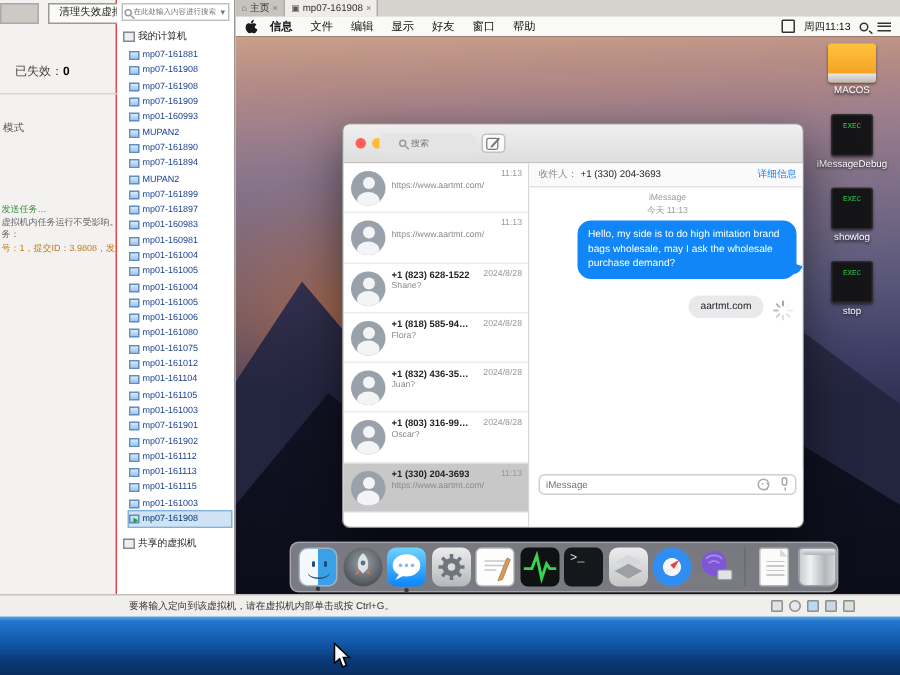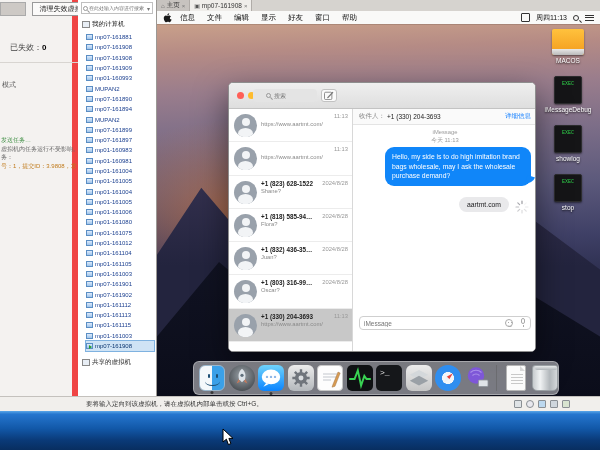--- a/index.html
+++ b/index.html
@@ -1,20 +1,20 @@
 <!DOCTYPE html>
 <html><head>
 <meta charset="utf-8">
 <style>
   html,body{margin:0;padding:0;background:#000;}
   *{box-sizing:border-box;font-family:"Liberation Sans","DejaVu Sans",sans-serif;}
   #stage{position:relative;width:600px;height:450px;overflow:hidden;background:#e8e6e3;}
 
   
-  #left-panel{position:absolute;left:0;top:0;width:78px;height:396px;background:#f4f2f0;border-right:6px solid #ef4444;}
+  #left-panel{position:absolute;left:0;top:0;width:78px;height:396px;background:#f4f2f0;border-right:1px solid #ef4444;}
   #left-tab-stub{position:absolute;left:0;top:2px;width:26px;height:14px;background:#cdc9c5;border:1px solid #aaa;}
   #clean-btn{position:absolute;left:32px;top:2px;width:64px;height:14px;background:#fbfaf9;border:1px solid #9a9a9a;font-size:7px;line-height:12px;text-align:center;color:#222;padding:0;}
   #invalid-row{position:absolute;left:10px;top:42px;font-size:8px;color:#444;}
   #invalid-row b{color:#000;}
   #lp-divider{position:absolute;left:0;top:62px;width:78px;border-top:1px solid #d8d5d1;}
   #mode-line{position:absolute;left:2px;top:80px;font-size:7px;color:#555;}
   #left-notes{position:absolute;left:1px;top:136px;width:76px;font-size:6px;line-height:8.5px;white-space:nowrap;overflow:hidden;}
 
   #library{position:absolute;left:78px;top:0;width:79px;height:396px;background:#ffffff;border-right:1px solid #9b9894;}
   #lib-search{position:absolute;left:81px;top:2px;width:72px;height:12px;border:1px solid #c0c0c0;background:#fff;display:flex;align-items:center;padding:0 1px;}
@@ -34,21 +34,21 @@
   .tab{height:11px;display:flex;align-items:center;gap:2px;padding:0 4px;font-size:6.5px;color:#333;background:#c7c3bf;border-right:1px solid #b0aca8;}
   .tab.active{background:#efedea;}
   .tab .close{color:#777;font-size:6px;}
   .tab .tico{font-size:6px;color:#555;}
 
   
   #vm-screen{position:absolute;left:157px;top:11px;width:443px;height:385px;overflow:hidden;}
   #menubar{position:absolute;left:0;top:0;width:100%;height:13px;background:rgba(249,249,249,.97);display:flex;align-items:center;padding:0 6px;z-index:30;box-shadow:0 0.5px 0 rgba(0,0,0,.25);}
   #menu-items{display:flex;gap:0;}
   .mb-item{font-size:7.5px;color:#111;padding:0 6px;}
-  .mb-item.bold{font-weight:normal;}
+  .mb-item.bold{font-weight:bold;}
   #apple-logo{width:9px;height:10px;margin-right:2px;}
   #mb-right{margin-left:auto;display:flex;align-items:center;gap:6px;}
   #mb-clock{font-size:7px;color:#111;}
   .mb-ic{width:9px;height:9px;position:relative;}
   #input-src-icon{border:1px solid #333;border-radius:1px;}
   #spotlight-icon{border:1px solid #333;border-radius:50%;width:6px;height:6px;}
   #spotlight-icon::after{content:"";position:absolute;width:3px;height:1px;background:#333;transform:rotate(45deg);left:4.5px;top:5.5px;}
   #nc-icon{display:flex;flex-direction:column;justify-content:space-between;padding:1.5px 0;}
   #nc-icon i{display:block;height:1px;background:#333;}
 

